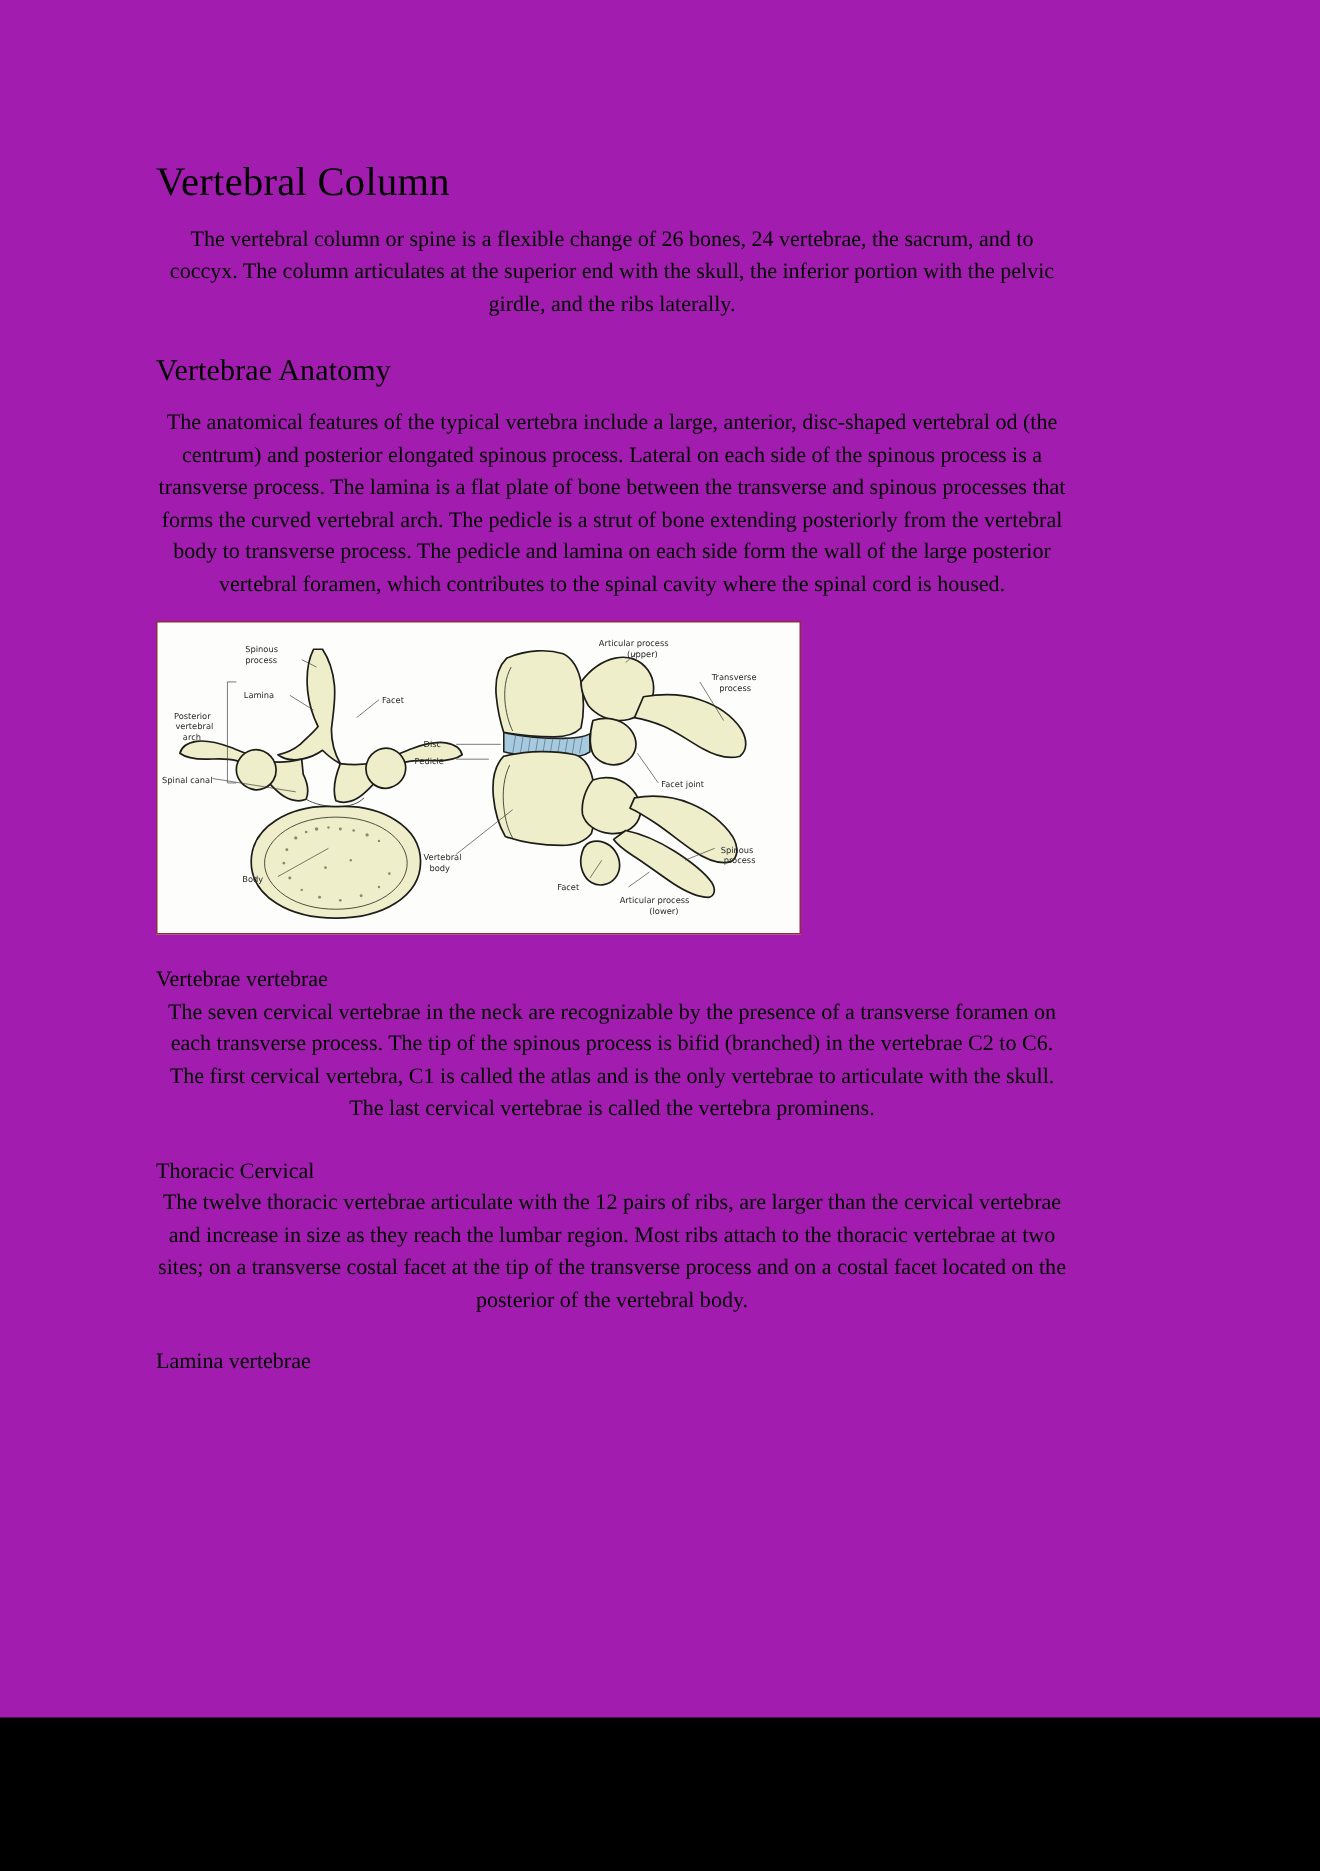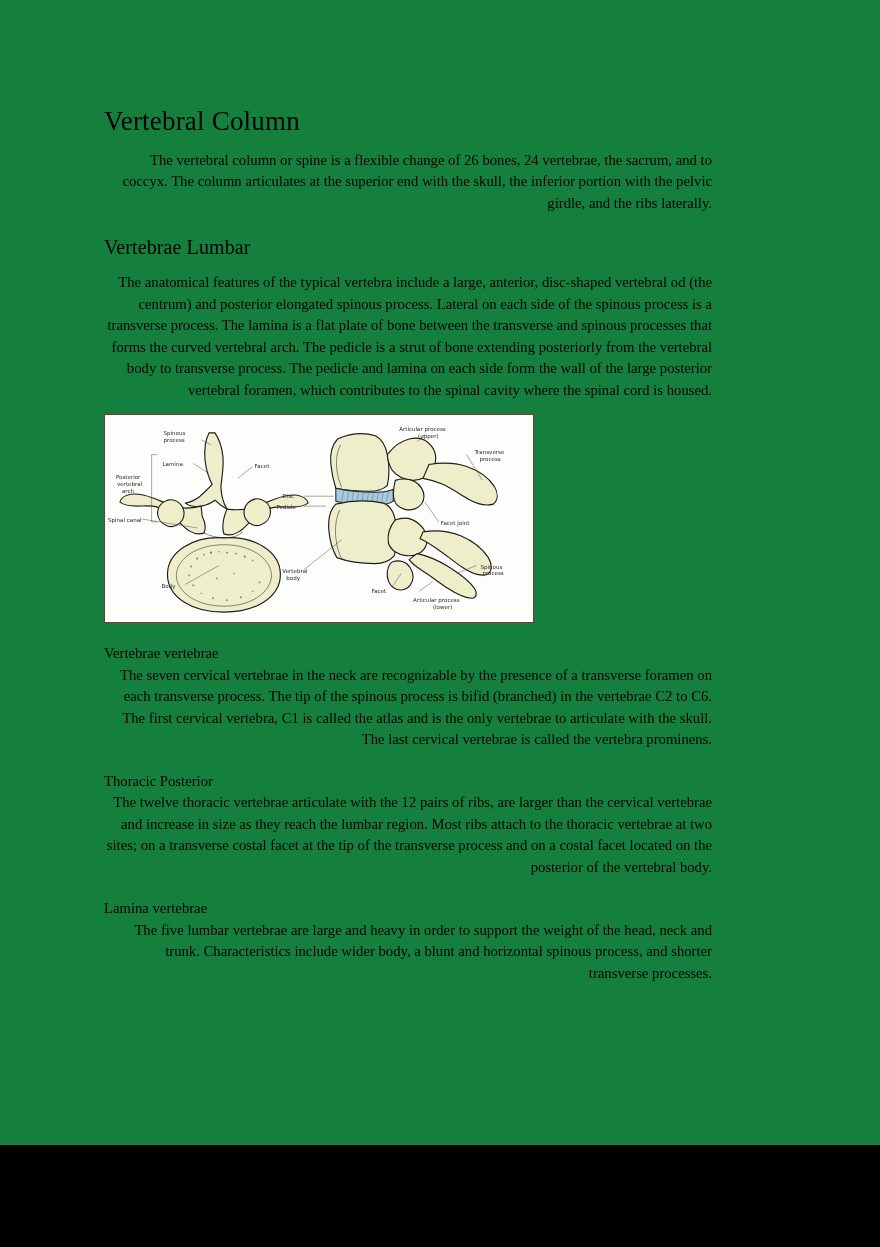--- a/index.html
+++ b/index.html
@@ -9,21 +9,21 @@
     background: #ffffff;
   }
   body {
     font-family: "Liberation Serif", "DejaVu Serif", serif;
     color: #000000;
   }
   #page {
     position: relative;
     width: 880px;
     height: 1247px;
-    background: #15803d;
+    background: #a21caf;
     overflow: hidden;
   }
   #content {
     position: absolute;
     left: 104px;
     top: 0;
     width: 608px;
   }
 
   h1.doc-title {
@@ -40,21 +40,21 @@
     line-height: 1.15;
     margin: 0;
     padding-top: 22px;
     letter-spacing: 0.1px;
   }
   p.body-text {
     font-size: 14.7px;
     line-height: 21.5px;
     margin: 0;
     padding-top: 13px;
-    text-align: right;
+    text-align: center;
   }
   .subsection {
     padding-top: 20px;
   }
   .subsection-title {
     font-size: 14.7px;
     line-height: 21.5px;
     margin: 0;
   }
   .subsection p.body-text {
@@ -126,21 +126,21 @@
 <body>
 
 <div id="page">
 
   <div id="content">
 
     <h1 class="doc-title">Vertebral Column</h1>
 
     <p class="body-text">The vertebral column or spine is a flexible change of 26 bones, 24 vertebrae, the sacrum, and to coccyx. The column articulates at the superior end with the skull, the inferior portion with the pelvic girdle, and the ribs laterally.</p>
 
-    <h2 class="section-title">Vertebrae Lumbar</h2>
+    <h2 class="section-title">Vertebrae Anatomy</h2>
 
     <p class="body-text">The anatomical features of the typical vertebra include a large, anterior, disc-shaped vertebral od (the centrum) and posterior elongated spinous process. Lateral on each side of the spinous process is a transverse process. The lamina is a flat plate of bone between the transverse and spinous processes that forms the curved vertebral arch. The pedicle is a strut of bone extending posteriorly from the vertebral body to transverse process. The pedicle and lamina on each side form the wall of the large posterior vertebral foramen, which contributes to the spinal cavity where the spinal cord is housed.</p>
 
     <div class="figure-wrap">
       <div class="figure">
         <svg viewBox="0 0 430 209" xmlns="http://www.w3.org/2000/svg">
 
           <g>
 
             <path class="bone" d="M104 18 C100 26 99 36 100 46 C101 56 104 64 107 70
@@ -323,26 +323,25 @@
         </svg>
       </div>
     </div>
 
     <div class="subsection">
       <p class="subsection-title">Vertebrae vertebrae</p>
       <p class="body-text">The seven cervical vertebrae in the neck are recognizable by the presence of a transverse foramen on each transverse process. The tip of the spinous process is bifid (branched) in the vertebrae C2 to C6. The first cervical vertebra, C1 is called the atlas and is the only vertebrae to articulate with the skull. The last cervical vertebrae is called the vertebra prominens.</p>
     </div>
 
     <div class="subsection">
-      <p class="subsection-title">Thoracic Posterior</p>
+      <p class="subsection-title">Thoracic Cervical</p>
       <p class="body-text">The twelve thoracic vertebrae articulate with the 12 pairs of ribs, are larger than the cervical vertebrae and increase in size as they reach the lumbar region. Most ribs attach to the thoracic vertebrae at two sites; on a transverse costal facet at the tip of the transverse process and on a costal facet located on the posterior of the vertebral body.</p>
     </div>
 
     <div class="subsection">
       <p class="subsection-title">Lamina vertebrae</p>
-      <p class="body-text">The five lumbar vertebrae are large and heavy in order to support the weight of the head, neck and trunk. Characteristics include wider body, a blunt and horizontal spinous process, and shorter transverse processes.</p>
     </div>
 
   </div>
 
   <div id="bottom-bar"></div>
 
 </div>
 
 </body></html>

